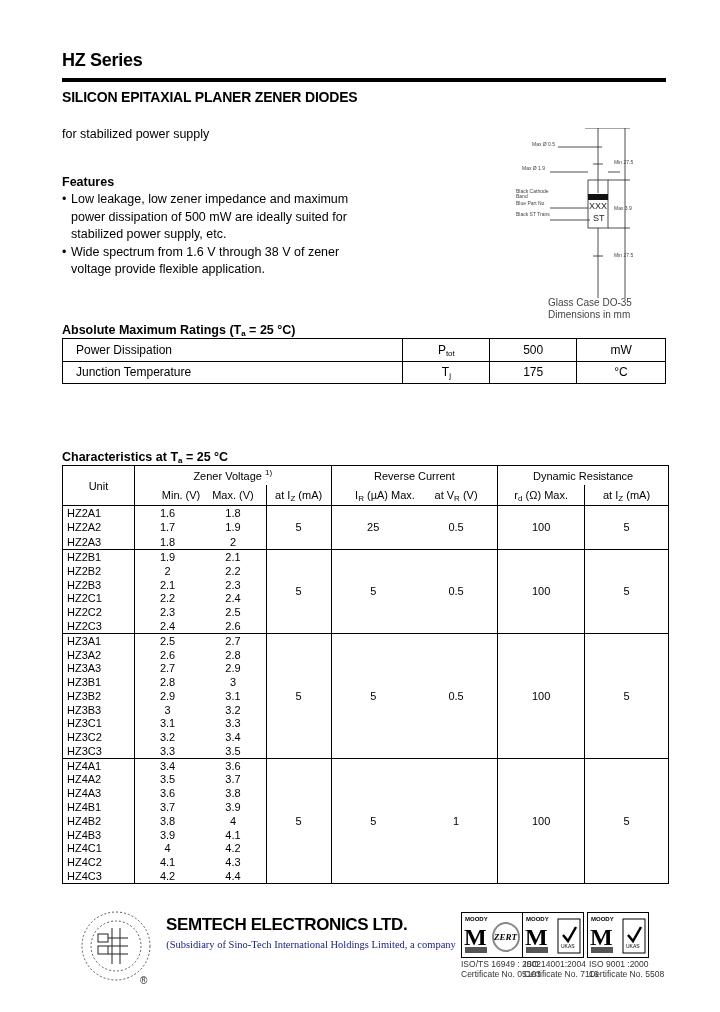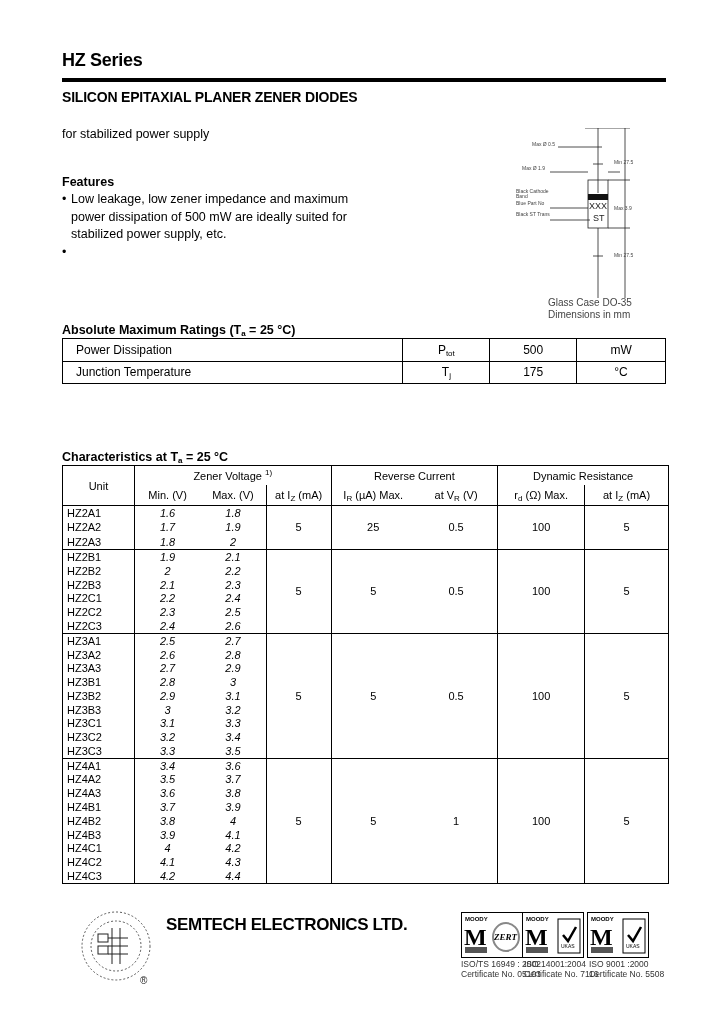--- a/index.html
+++ b/index.html
@@ -22,24 +22,24 @@
   td, th { border:1px solid #000; padding:0; font-weight:normal; text-align:center; }
   .abs-table { left:62px; top:338px; width:604px; font-size:12px; }
   .abs-table td, .abs-table th { height:21.5px; }
   .abs-table td.param { text-align:left; padding-left:13px; }
 
   .char-table { left:62px; top:465px; width:607px; font-size:11px; }
   .char-table th { height:19px; border-bottom:none; }
   .char-table .h2 th { border-top:none; border-bottom:1px solid #000; height:20px; }
   .char-table th.group { border-bottom:none; }
   .char-table .h2 th.inner-l { border-left:none; }
-  .char-table .h2 th.inner-r { border-right:none; }
+  .char-table .h2 th.inner-r { border-right:none;text-align:right; }
   .char-table td { height:12.5px; line-height:12px; font-size:11px; }
   .char-table td.type { text-align:left; padding-left:4px; }
-  .char-table td.minc, .char-table td.maxc { border-left:none; border-right:none; border-top:none; border-bottom:none;font-style:italic; }
+  .char-table td.minc, .char-table td.maxc { border-left:none; border-right:none; border-top:none; border-bottom:none; }
   .char-table td.type { border-top:none; border-bottom:none; }
   .char-table tr.gstart td { border-top:1px solid #000; }
   .char-table tr.gend td { border-bottom:1px solid #000; }
   .char-table td.minc { border-left:1px solid #000; }
   .char-table td.maxc { border-right:1px solid #000; }
   .char-table td.g { font-size:11px; }
   .char-table td.nr { border-right:none; }
   .char-table td.nl { border-left:none; }
 
   
@@ -64,20 +64,21 @@
 <div class="abs tagline">for stabilized power supply</div>
 
 <div class="abs feat-head">Features</div>
 <div class="abs feat">
   <div class="item">
     <span class="bullet">•</span>
     <span>Low leakage, low zener impedance and maximum power dissipation of 500 mW are ideally suited for stabilized power supply, etc.</span>
   </div>
   <div class="item">
     <span class="bullet">•</span>
+    <span>Wide spectrum from 1.6 V through 38 V of zener voltage provide flexible application.</span>
   </div>
 </div>
 
 <div class="abs diagram">
   <svg width="130" height="170" viewBox="0 0 130 170">
     <g stroke="#222" stroke-width="0.8" fill="none">
 
       <line x1="68" y1="0" x2="68" y2="52"></line>
       <line x1="55" y1="0" x2="100" y2="0"></line>
 
@@ -338,20 +339,21 @@
       <line x1="40" y1="20" x2="40" y2="56"></line>
       <line x1="28" y1="30" x2="48" y2="30"></line>
       <line x1="28" y1="38" x2="48" y2="38"></line>
       <line x1="28" y1="46" x2="48" y2="46"></line>
     </g>
     <text x="60" y="76" font-size="10" font-family="Liberation Sans, sans-serif" fill="#222">®</text>
   </svg>
 </div>
 <div class="abs company">SEMTECH ELECTRONICS LTD.</div>
 <div class="abs subsid">
+  <div>(Subsidiary of Sino-Tech International Holdings Limited, a company</div>
 </div>
 
 <div class="cert" style="left:461px;width:60px;border-right:none;">
   <svg width="60" height="44" viewBox="0 0 60 44">
     <text x="3" y="8" font-size="6" font-weight="bold" font-family="Liberation Sans, sans-serif">MOODY</text>
     <text x="2" y="32" font-size="24" font-weight="bold" font-family="Liberation Serif, serif">M</text>
     <rect x="3" y="34" width="22" height="6" fill="#555"></rect>
     <ellipse cx="44" cy="24" rx="13" ry="14" fill="none" stroke="#888" stroke-width="2"></ellipse>
     <text x="32" y="27" font-size="9" font-style="italic" font-weight="bold" font-family="Liberation Serif, serif">ZERT</text>
   </svg>

